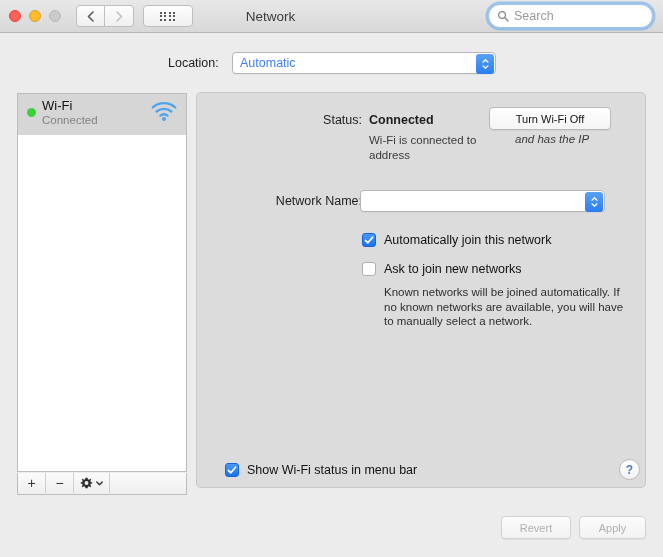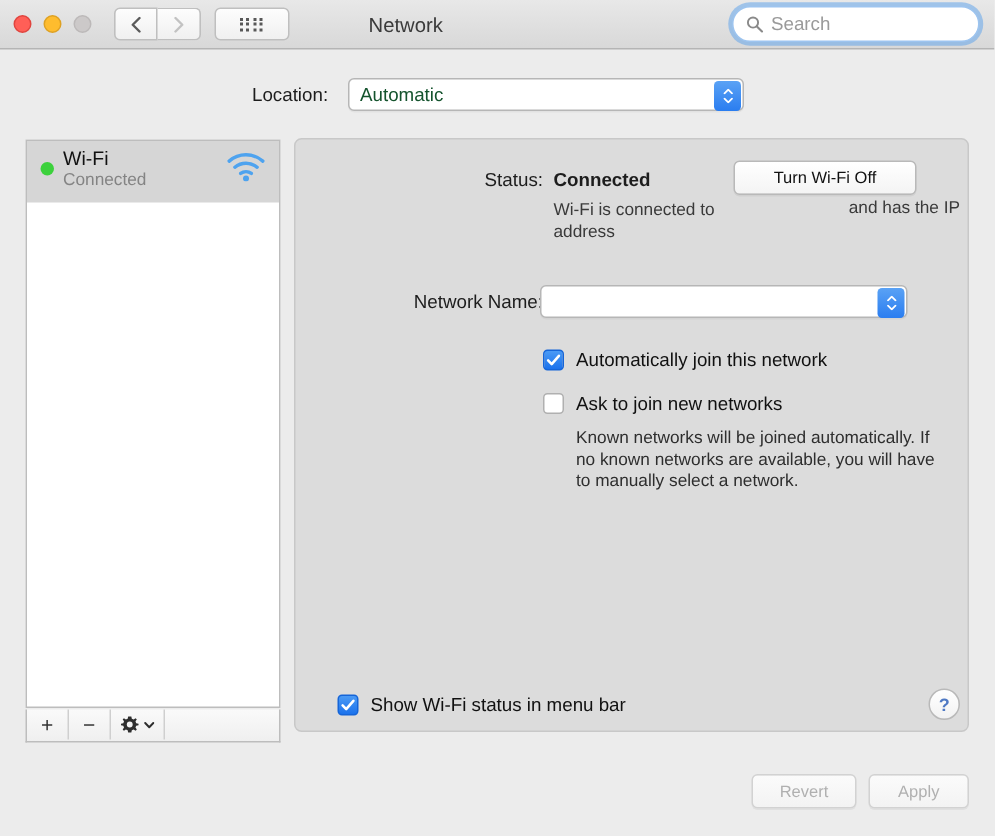--- a/index.html
+++ b/index.html
@@ -87,21 +87,21 @@
   .popup {
     position: absolute;
     background: #fff;
     border: 1px solid #b6b6b6;
     border-radius: 4px;
     height: 22px;
     display: flex; align-items: center;
     font-size: 12.5px;
     box-shadow: 0 1px 0 rgba(0,0,0,0.04);
   }
-  .popup .pval { padding-left: 7px; color: #14532d; white-space: nowrap; overflow: hidden; }
+  .popup .pval { padding-left: 7px; color: #3b82f6; white-space: nowrap; overflow: hidden; }
   .popup .stepper {
     position: absolute; right: 1px; top: 1px;
     width: 18px; height: 20px;
     background: linear-gradient(to bottom, #5aa2f5 0%, #2a7df0 100%);
     border-radius: 3px;
     display: flex; flex-direction: column; align-items: center; justify-content: center;
   }
   .chev { width: 7px; height: 4px; }
   #location-popup { left: 232px; top: 0; width: 264px; }
 
@@ -166,21 +166,21 @@
   .status-value {
     position: absolute; left: 172px; top: 20px;
     font-size: 12.5px; font-weight: bold;
   }
   .status-desc {
     position: absolute; left: 172px; top: 40px;
     width: 140px; font-size: 11.5px; color: #3a3a3a; line-height: 15px;
   }
   .status-ip {
     position: absolute; left: 318px; top: 40px;
-    width: 125px; font-size: 11.5px; color: #3a3a3a; text-align: right;
+    width: 125px; font-size: 11.5px; color: #3a3a3a;  font-style: italic;
   }
   .btn {
     background: linear-gradient(to bottom, #ffffff 0%, #f4f4f4 100%);
     border: 1px solid #b9b9b9;
     border-radius: 4px;
     font-size: 11px;
     color: #111;
     display: flex; align-items: center; justify-content: center;
     box-shadow: 0 1px 0 rgba(0,0,0,0.05);
   }

